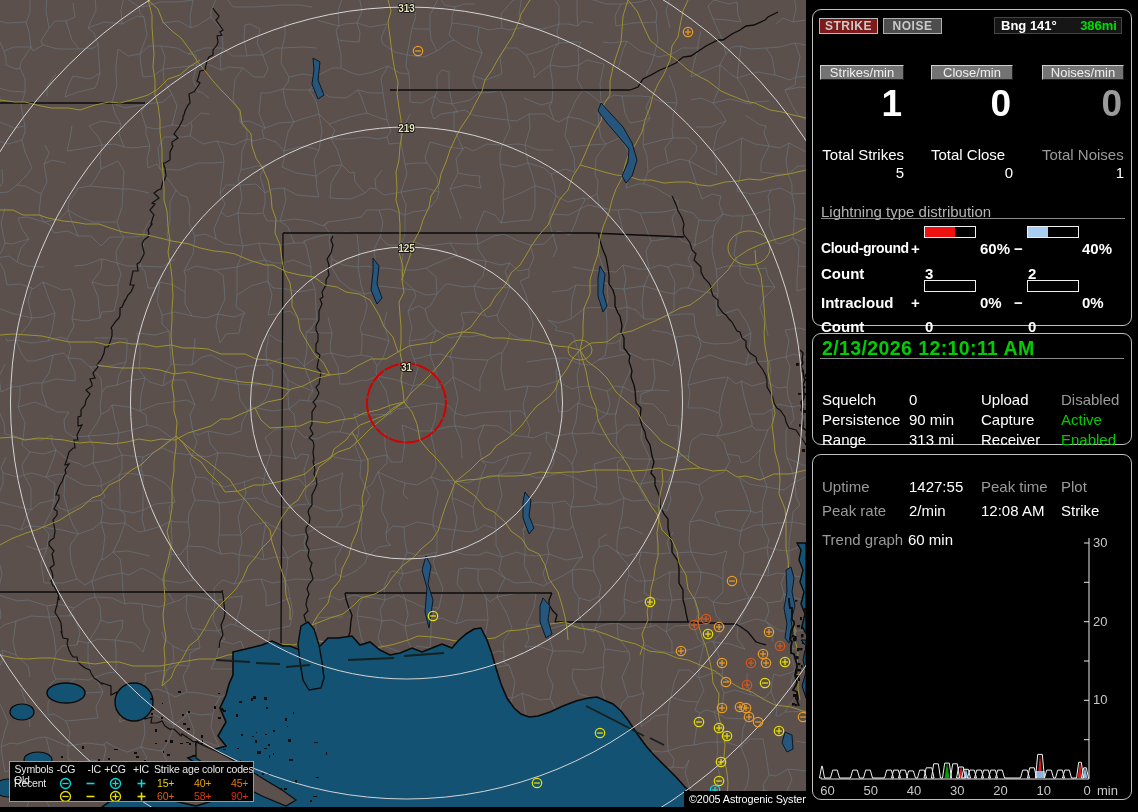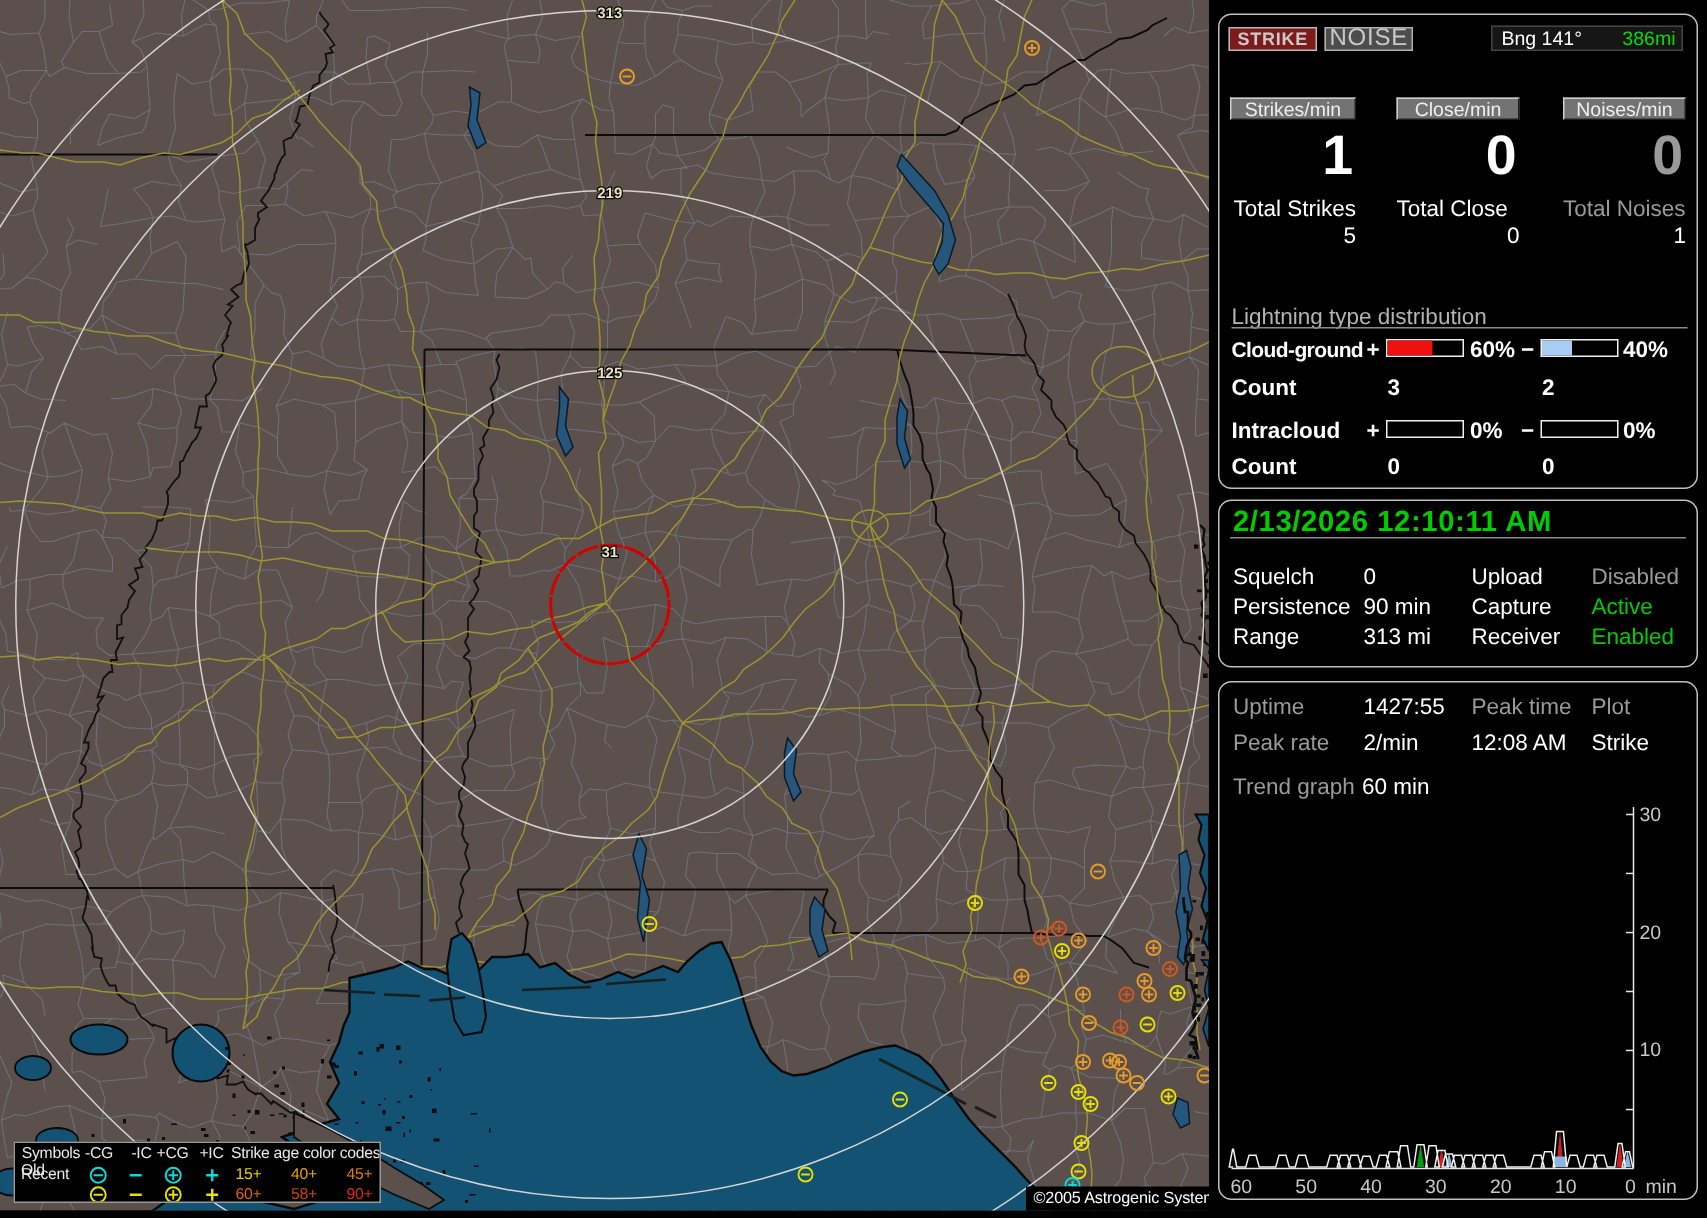--- a/index.html
+++ b/index.html
@@ -1,17 +1,17 @@
 <!DOCTYPE html>
 <html><head><meta charset="utf-8"><style>
 * { margin:0; padding:0; box-sizing:border-box; }
 body { width:1138px; height:812px; background:#000; font-family:"Liberation Sans", sans-serif; position:relative; overflow:hidden; }
 .abs { position:absolute; }
 .panel { position:absolute; left:812px; width:320px; background:#000; border:1px solid #c0c0c0; border-radius:9px; }
-.lbl { color:#fff; font-size:15px; }
+.lbl { color:#fff; font-size:15px;margin-top:15px; }
 .gray { color:#9a9a9a; }
 .grn { color:#00cc00; }
 .minbtn { position:absolute; background:#737373; color:#efefef; font-size:13px; text-align:center; height:15px; line-height:14px;
   border-top:1px solid #cfcfcf; border-left:1px solid #cfcfcf; border-bottom:1px solid #1f1f1f; border-right:1px solid #1f1f1f; }
 .bignum { position:absolute; font-size:37px; font-weight:bold; color:#fff; text-align:right; line-height:1; }
 .bar { position:absolute; width:52px; height:12px; border:1px solid #efefef; background:#000; }
 .bar > div { height:100%; }
 </style></head><body>
 <div class="abs" style="left:0;top:0;width:806px;height:807px"><svg width="806" height="807" viewBox="0 0 806 807">
       <rect width="806" height="807" fill="#5b504c"></rect>
@@ -432,22 +432,22 @@
       </svg></span>
     <span style="position:absolute;left:147px;top:28px;width:26px;color:#e06010;text-align:left;white-space:nowrap">60+</span>
     <span style="position:absolute;left:184px;top:28px;width:26px;color:#d04010;text-align:left;white-space:nowrap">58+</span>
     <span style="position:absolute;left:221px;top:28px;width:26px;color:#e02818;text-align:left;white-space:nowrap">90+</span>
   </div>
 <div class="abs" style="left:684px;top:791px;width:122px;height:16px;overflow:hidden;background:#000;color:#fff;font-size:10.8px;letter-spacing:-0.1px;line-height:16px;padding-left:5px;white-space:nowrap">©2005 Astrogenic Systems</div>
 <div class="panel" style="top:9px;height:317px"></div>
 <div class="panel" style="top:333px;height:112px"></div>
 <div class="panel" style="top:454px;height:346px"></div>
 <div class="abs" style="left:819px;top:18px;width:59px;height:16px;background:#7d1b1b;border:1px solid #b8b8b8;color:#c9c9c9;font-weight:bold;font-size:12px;text-align:center;line-height:14px;letter-spacing:0.5px">STRIKE</div>
-<div class="abs" style="left:883px;top:18px;width:59px;height:16px;background:#4d4d4d;border:1px solid #b0b0b0;color:#c9c9c9;font-weight:normal;font-size:16px;text-align:center;line-height:14px;letter-spacing:0.5px">NOISE</div>
-<div class="abs" style="left:994px;top:17px;width:128px;height:17px;background:#161616;border:1px solid #444;font-size:13px;font-weight:normal;line-height:15px"><span style="color:#fff;padding-left:6px">Bng 141°</span><span style="color:#00dd00;float:right;padding-right:4px">386mi</span></div>
+<div class="abs" style="left:883px;top:18px;width:59px;height:16px;background:#4d4d4d;border:1px solid #b0b0b0;color:#c9c9c9;font-weight:bold;font-size:12px;text-align:center;line-height:14px;letter-spacing:0.5px">NOISE</div>
+<div class="abs" style="left:994px;top:17px;width:128px;height:17px;background:#161616;border:1px solid #444;font-size:13px;font-weight:bold;line-height:15px"><span style="color:#fff;padding-left:6px">Bng 141°</span><span style="color:#00dd00;float:right;padding-right:4px">386mi</span></div>
 <div class="minbtn" style="left:820px;top:65px;width:84px">Strikes/min</div>
 <div class="minbtn" style="left:931px;top:65px;width:82px">Close/min</div>
 <div class="minbtn" style="left:1042px;top:65px;width:82px">Noises/min</div>
 <div class="bignum" style="left:818px;top:85px;width:84px">1</div>
 <div class="bignum" style="left:929px;top:85px;width:82px">0</div>
 <div class="bignum" style="left:1040px;top:85px;width:82px;color:#9a9a9a">0</div>
 <div class="abs lbl" style="left:820px;top:131px;width:84px;text-align:right">Total Strikes</div>
 <div class="abs lbl" style="left:931px;top:131px;width:82px;text-align:left">Total Close</div>
 <div class="abs lbl gray" style="left:1042px;top:131px;width:82px;text-align:left">Total Noises</div>
 <div class="abs lbl" style="left:820px;top:149px;width:84px;text-align:right">5</div>

